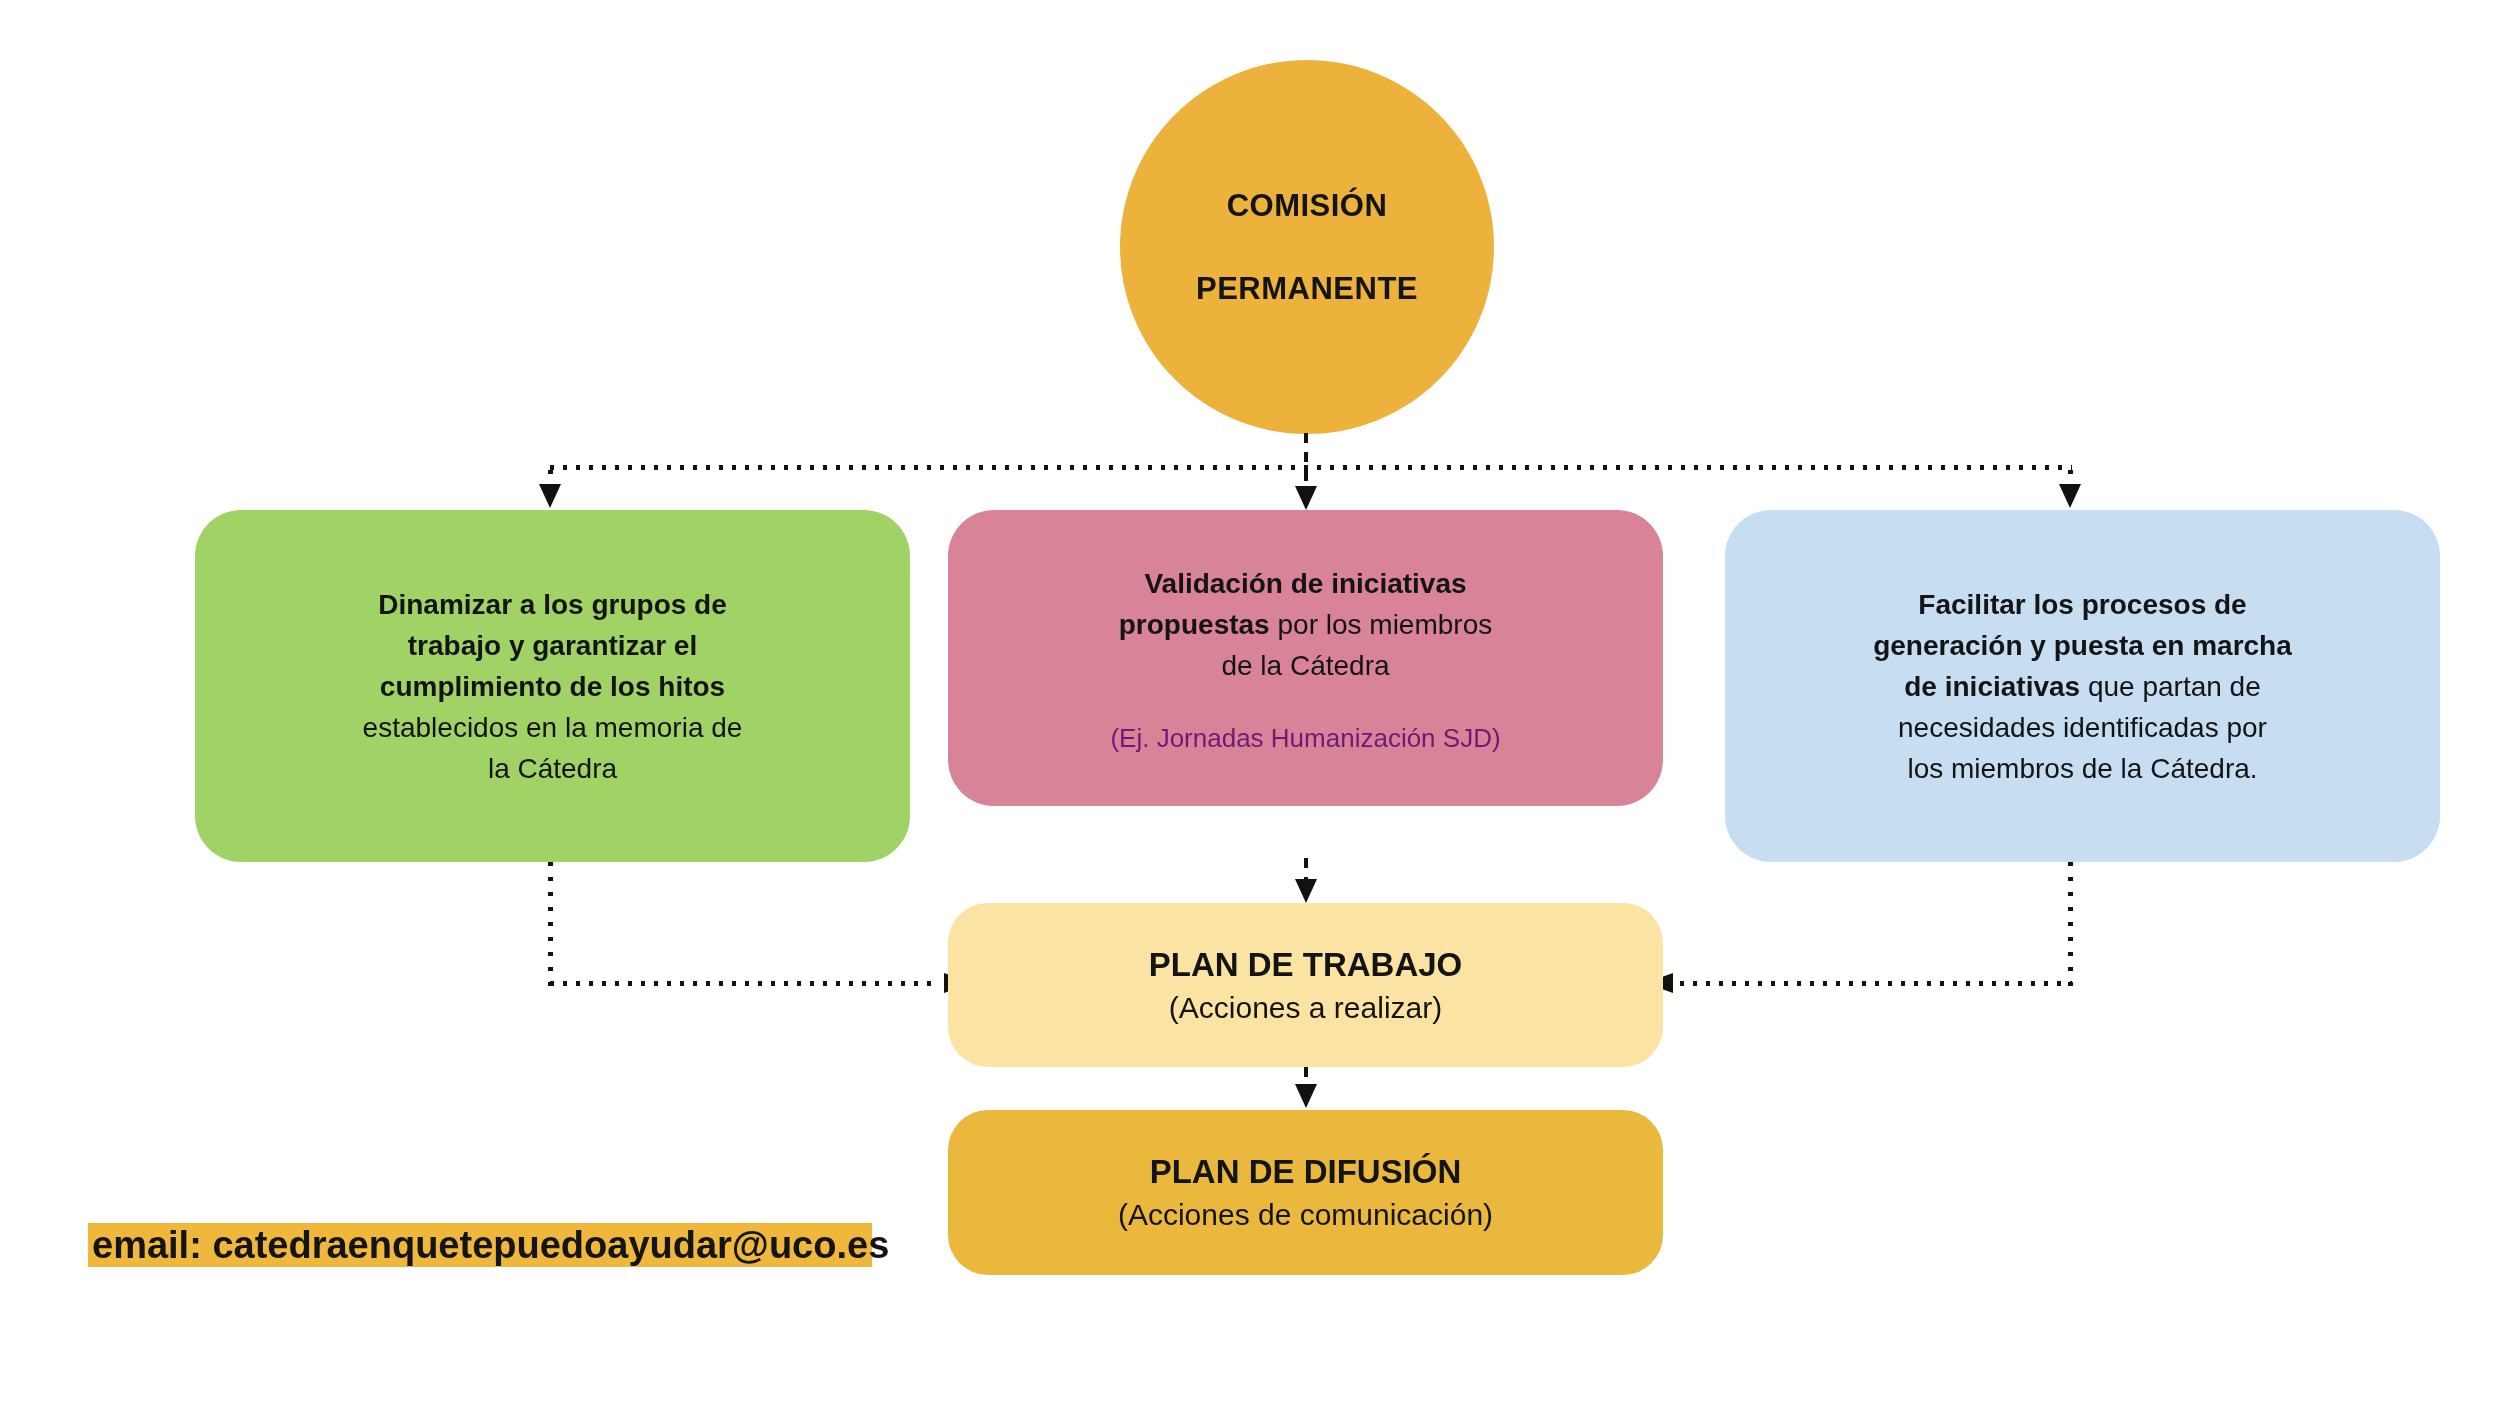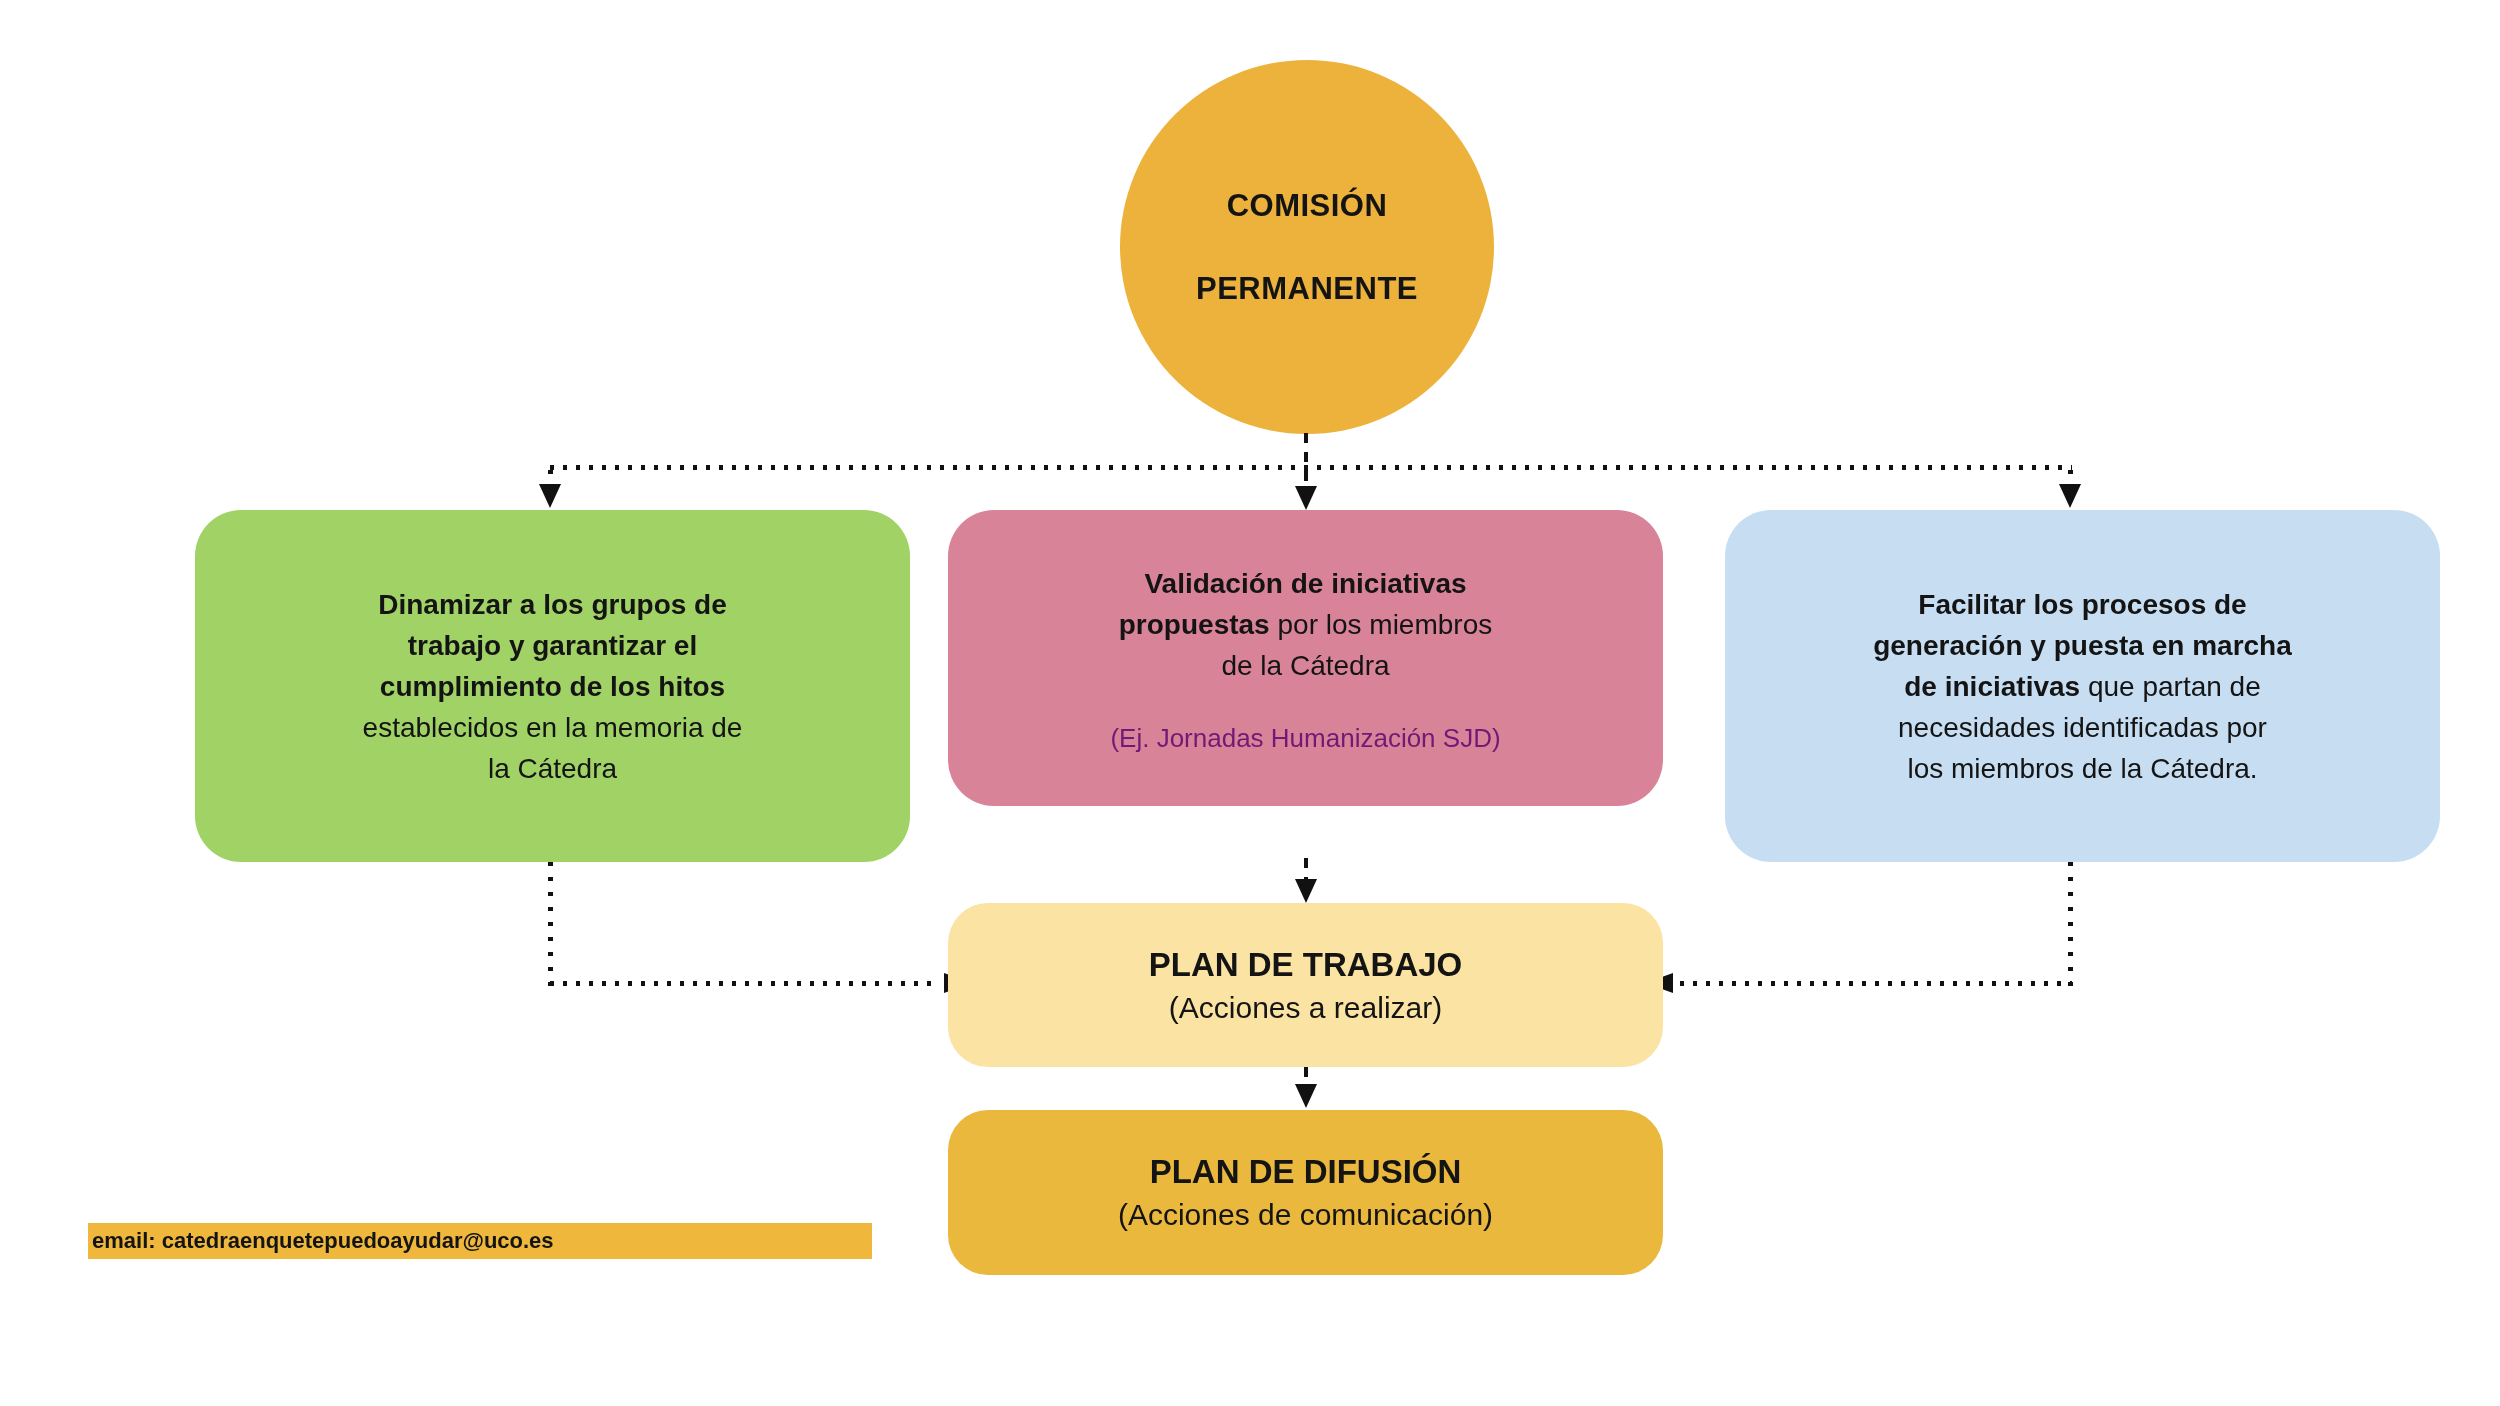--- a/index.html
+++ b/index.html
@@ -61,25 +61,25 @@
     text-align: center;
   }
   .plan-trabajo  { top: 903px;  height: 164px; background: var(--paleyellow); }
   .plan-difusion { top: 1110px; height: 165px; background: var(--gold2); }
   .plan .t1 { font-weight: 700; font-size: 33px; line-height: 45px; white-space: nowrap; text-align: center; }
   .plan .t2 { font-weight: 400; font-size: 30px; line-height: 42px; white-space: nowrap; }
 
   .email {
     position: absolute;
     left: 88px; top: 1223px;
-    width: 784px; height: 36px;
+    width: 784px; height: 44px;
     background: var(--gold3);
     display: flex; align-items: center;
     padding-left: 4px; box-sizing: border-box;
-    font-weight: 700; font-size: 22px;
+    font-weight: 700; font-size: 38px;
     white-space: nowrap;
   }
 
   
   .dot-h {
     position: absolute; height: 5px;
     background: repeating-linear-gradient(to right, var(--line) 0 4px, transparent 4px 13px);
   }
   .dot-v {
     position: absolute; width: 5px;

